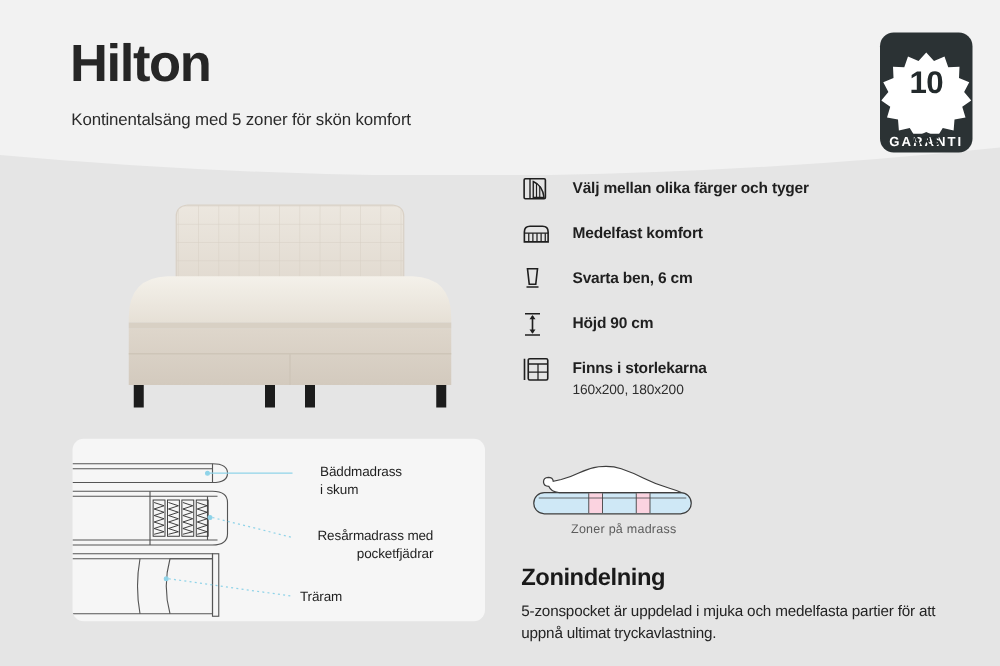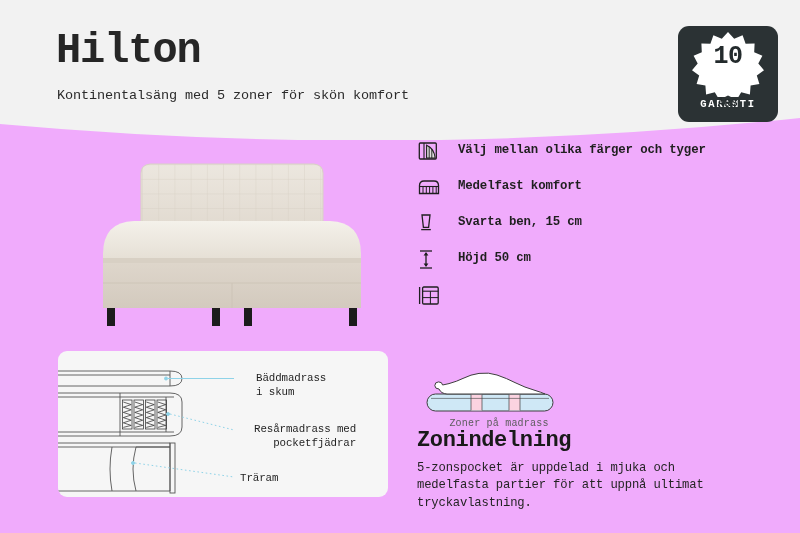--- a/index.html
+++ b/index.html
@@ -2,21 +2,21 @@
 <html lang="sv"><head>
 <meta charset="utf-8">
 <style>
   * { box-sizing: border-box; margin: 0; padding: 0; }
   html, body {
     width: 800px; height: 533px;
     font-family: "Liberation Sans", sans-serif;
     background: #ffffff;
     overflow: hidden;
   }
-  #page { position: relative; width: 800px; height: 533px; background: #f0abfc; font-family: Liberation Mono, monospace; }
+  #page { position: relative; width: 800px; height: 533px; background: #e5e5e5; }
 
   
   .header-band {
     position: absolute; left: 0; top: 0; width: 800px; height: 140px;
     overflow: hidden; pointer-events: none;
   }
   .header-band svg { display: block; }
 
   .brand-title {
     position: absolute; left: 56px; top: 30px;
@@ -24,24 +24,24 @@
     color: #262626; line-height: 1;
   }
   .brand-subtitle {
     position: absolute; left: 57px; top: 88px;
     font-size: 13.5px; color: #2b2b2b; letter-spacing: -0.1px;
   }
 
   
   .badge {
     position: absolute; right: 22px; top: 26px;
-    width: 100px; height: 96px; border-radius: 11px;
+    width: 74px; height: 96px; border-radius: 11px;
     background: #2b3234;
     display: flex; flex-direction: column; align-items: center; justify-content: flex-start;
-    padding-top: 5px;
+    padding-top: 15px;
   }
   .badge-star { position: relative; width: 72px; height: 66px; }
   .badge-star svg { position: absolute; inset: 0; }
   .badge-num {
     position: absolute; left: 0; right: 0; top: 13px; text-align: center;
     font-size: 25px; font-weight: bold; color: #232a2c; letter-spacing: -0.5px; line-height: 1;
   }
   .badge-years {
     position: absolute; left: 0; right: 0; top: 39px; text-align: center;
     font-size: 10px; font-weight: bold; color: #232a2c; letter-spacing: 0.8px; line-height: 1; margin-top: 29px;
@@ -85,22 +85,22 @@
   .sc-label-3 { left: 182px; top: 120px; }
 
   
   .zone-block { position: absolute; left: 417px; top: 366px; width: 360px; }
   .zone-fig { position: relative; width: 150px; height: 50px; }
   .zone-caption {
     position: absolute; left: 22px; top: 52px; width: 120px; text-align: center;
     font-size: 10px; color: #5c5c5c; letter-spacing: 0.2px;
   }
   .zone-title {
-    font-size: 22px; font-weight: bold; color: #1a1a1a; letter-spacing: -0.35px;
-    margin-top: 12px;
+    font-size: 19px; font-weight: bold; color: #1a1a1a; letter-spacing: -0.35px;
+    margin-top: 36px;
   }
   .zone-body {
     font-size: 12.2px; color: #242424; line-height: 1.42; margin-top: 7px; letter-spacing: -0.15px;
     max-width: 332px;
   }
 </style>
 </head>
 <body>
 
 <div id="page">
@@ -200,48 +200,52 @@
 
 
     <div class="feature-row">
       <div class="feature-icon">
         <svg width="16" height="20" viewBox="0 0 16 20" xmlns="http://www.w3.org/2000/svg">
           <path d="M4,2 L12,2 L10.6,14.4 L5.4,14.4 Z" fill="none" stroke="#1f1f1f" stroke-width="1.3"></path>
           <line x1="3.2" y1="16.6" x2="12.8" y2="16.6" stroke="#1f1f1f" stroke-width="1.3"></line>
         </svg>
       </div>
       <div class="feature-text">
-        <div class="feature-label">Svarta ben, 15 cm</div>
+        <div class="feature-label">Svarta ben, 6 cm</div>
       </div>
     </div>
 
     <div class="feature-row">
       <div class="feature-icon">
         <svg width="16" height="21" viewBox="0 0 16 21" xmlns="http://www.w3.org/2000/svg">
           <line x1="2" y1="2" x2="14" y2="2" stroke="#1f1f1f" stroke-width="1.3"></line>
           <line x1="2" y1="19" x2="14" y2="19" stroke="#1f1f1f" stroke-width="1.3"></line>
           <line x1="8" y1="4" x2="8" y2="17" stroke="#1f1f1f" stroke-width="1.3"></line>
           <path d="M8,3 L5.6,6.4 L10.4,6.4 Z" fill="#1f1f1f"></path>
           <path d="M8,18 L5.6,14.6 L10.4,14.6 Z" fill="#1f1f1f"></path>
         </svg>
       </div>
       <div class="feature-text">
-        <div class="feature-label">Höjd 50 cm</div>
+        <div class="feature-label">Höjd 90 cm</div>
       </div>
     </div>
 
     <div class="feature-row">
       <div class="feature-icon">
         <svg width="22" height="21" viewBox="0 0 22 21" xmlns="http://www.w3.org/2000/svg">
           <rect x="4.6" y="2" width="15.6" height="17" rx="1.2" fill="none" stroke="#1f1f1f" stroke-width="1.3"></rect>
           <line x1="4.6" y1="6.2" x2="20.2" y2="6.2" stroke="#1f1f1f" stroke-width="1.1"></line>
           <line x1="12.4" y1="6.2" x2="12.4" y2="19" stroke="#1f1f1f" stroke-width="1"></line>
           <line x1="4.6" y1="12.6" x2="20.2" y2="12.6" stroke="#1f1f1f" stroke-width="1"></line>
           <line x1="1.6" y1="2" x2="1.6" y2="19" stroke="#1f1f1f" stroke-width="1.3"></line>
         </svg>
+      </div>
+      <div class="feature-text">
+        <div class="feature-label">Finns i storlekarna</div>
+        <div class="feature-sub">160x200, 180x200</div>
       </div>
     </div>
 
   </div>
 
   <div class="section-card">
     <svg width="330" height="146" viewBox="0 0 330 146" xmlns="http://www.w3.org/2000/svg">
       <g fill="none" stroke="#555555" stroke-width="0.9">
 
         <path d="M-10,20 L112,20 Q124,20 124,27.5 Q124,35 112,35 L-10,35 Z"></path>

